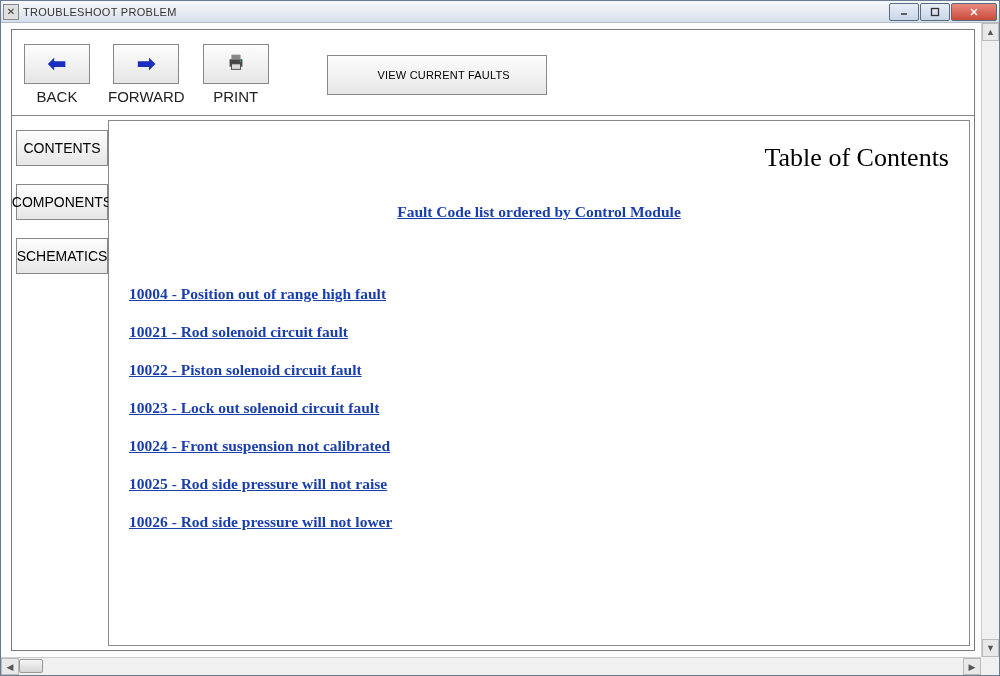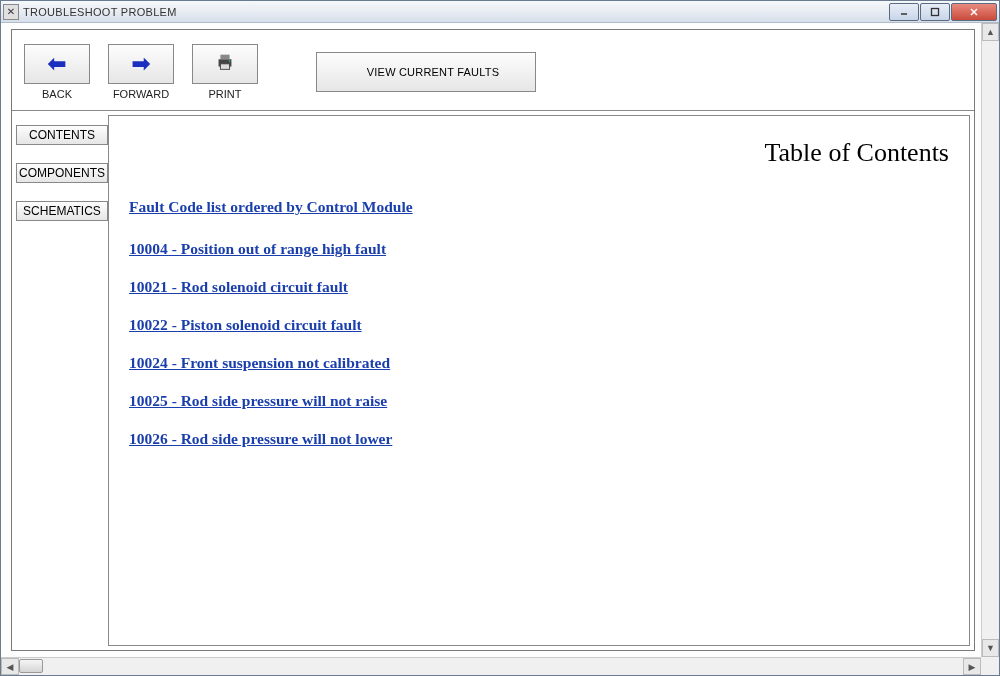--- a/index.html
+++ b/index.html
@@ -137,21 +137,21 @@
     align-items: center;
     gap: 4px;
     cursor: pointer;
   }
   .tool-btn .icon-box {
     width: 66px; height: 40px;
     border: 1px solid #888;
     background: linear-gradient(to bottom, #fdfdfd, #e6e6e6);
     display: flex; align-items: center; justify-content: center;
   }
-  .tool-btn .lbl { font-size: 11px; color: #222; }
+  .tool-btn .lbl { font-size: 15px; color: #222; }
   .arrow-icon { font-size: 22px; color: #1a2fbf; font-weight: bold; }
   .print-icon svg { width: 22px; height: 22px; }
   .view-faults-btn {
     margin-left: 40px;
     width: 220px; height: 40px;
     border: 1px solid #888;
     background: linear-gradient(to bottom, #fdfdfd, #e6e6e6);
     display: flex; align-items: center; justify-content: center;
     font-size: 11px; letter-spacing: 0.2px;
     cursor: pointer;
@@ -164,25 +164,25 @@
     overflow: hidden;
   }
   .side-tabs {
     width: 96px;
     padding-top: 14px;
     display: flex;
     flex-direction: column;
     gap: 18px;
   }
   .side-tab {
-    height: 20px;
+    height: 36px;
     border: 1px solid #888;
     background: linear-gradient(to bottom, #fdfdfd, #e6e6e6);
     display: flex; align-items: center; justify-content: center;
-    font-size: 12px;
+    font-size: 14px;
     cursor: pointer;
     margin-left: 4px;
   }
   
   .content-pane {
     flex: 1;
     border: 1px solid #888;
     background: #fff;
     margin: 4px 4px 4px 0;
     padding: 22px 20px 10px 20px;
@@ -199,21 +199,21 @@
   .fault-link {
     display: block;
     font-family: "Times New Roman", serif;
     font-size: 15.5px;
     font-weight: bold;
     color: #1a3fad;
     text-decoration: underline;
     margin-bottom: 20px;
     cursor: pointer;
   }
-  .fault-link.header { margin-bottom: 24px; }
+  .fault-link.header { margin-bottom: 64px; text-align: center; }
 </style>
 </head>
 <body>
 
 <div class="window">
   <div class="titlebar">
     <div class="close-left">✕</div>
     <div class="title-text">TROUBLESHOOT PROBLEM</div>
     <div class="win-controls">
       <div class="win-btn win-min">
@@ -273,20 +273,21 @@
             <div class="side-tab">CONTENTS</div>
             <div class="side-tab">COMPONENTS</div>
             <div class="side-tab">SCHEMATICS</div>
           </div>
           <div class="content-pane">
             <div class="toc-title">Table of Contents</div>
             <a class="fault-link header">Fault Code list ordered by Control Module</a>
             <a class="fault-link">10004 - Position out of range high fault</a>
             <a class="fault-link">10021 - Rod solenoid circuit fault</a>
             <a class="fault-link">10022 - Piston solenoid circuit fault</a>
+            <a class="fault-link">10023 - Lock out solenoid circuit fault</a>
             <a class="fault-link">10024 - Front suspension not calibrated</a>
             <a class="fault-link">10025 - Rod side pressure will not raise</a>
             <a class="fault-link">10026 - Rod side pressure will not lower</a>
 
           </div>
         </div>
       </div>
 
       <div class="vscroll">
         <div class="arrow up">▲</div>

